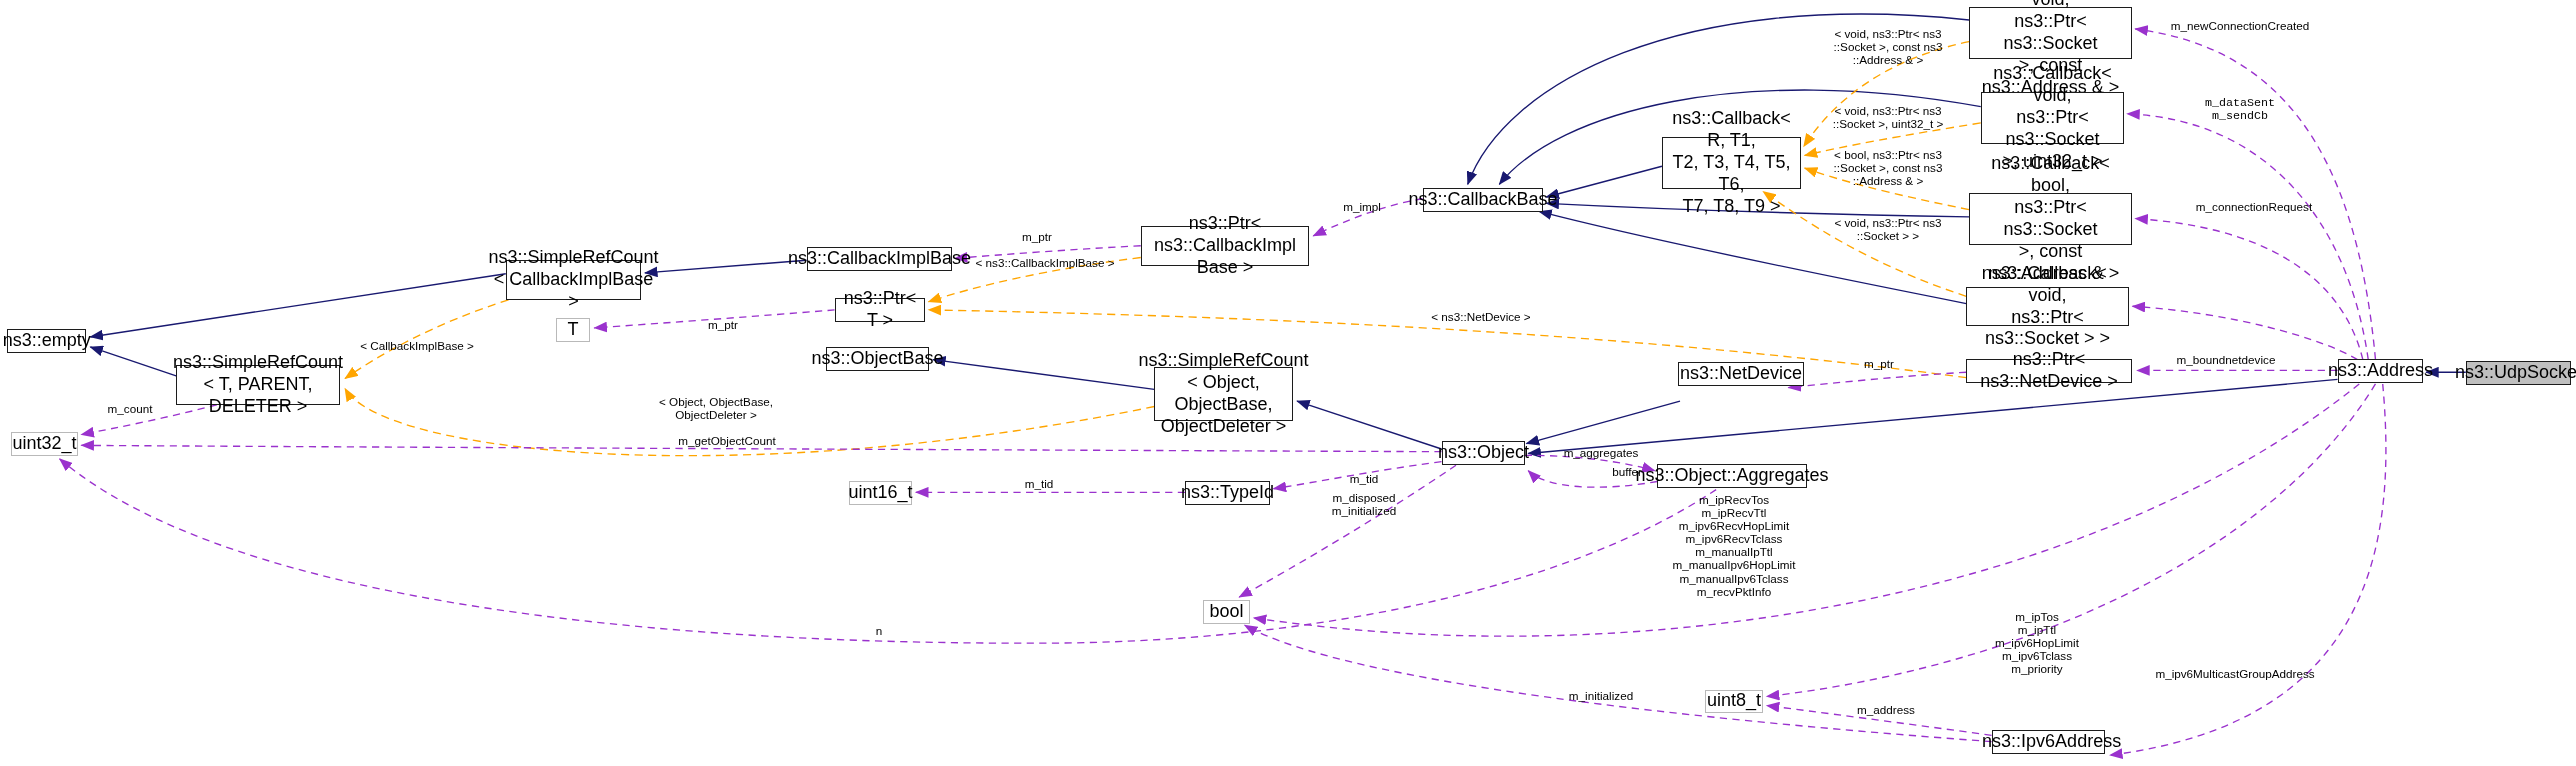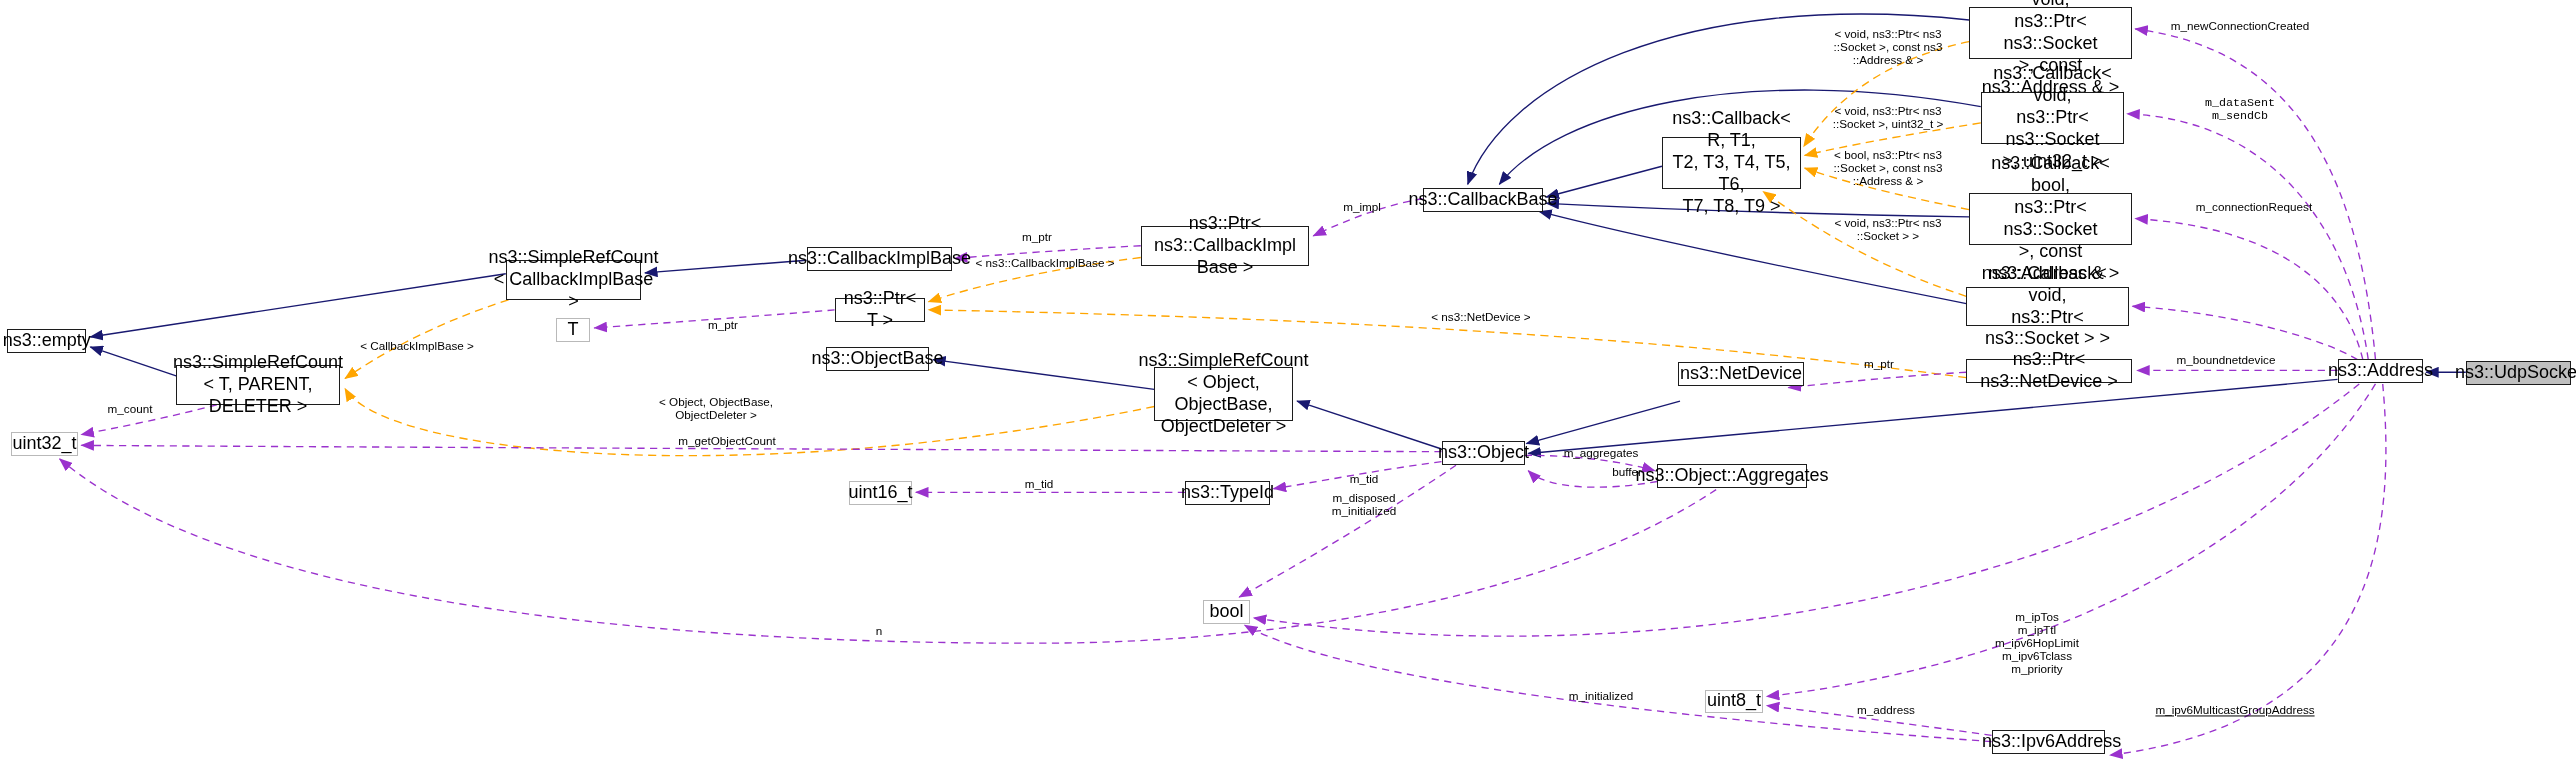--- a/index.html
+++ b/index.html
@@ -151,25 +151,33 @@
 ObjectDeleter &gt;</div>
     <div class="elabel" style="left: 1481px; top: 317px;">&lt; ns3::NetDevice &gt;</div>
     <div class="elabel" style="left: 130px; top: 409px;">m_count</div>
     <div class="elabel" style="left: 727px; top: 441px;">m_getObjectCount</div>
     <div class="elabel" style="left: 1364px; top: 479px;">m_tid</div>
     <div class="elabel" style="left: 1039px; top: 484px;">m_tid</div>
     <div class="elabel" style="left: 1364px; top: 504px;">m_disposed
 m_initialized</div>
     <div class="elabel" style="left: 1601px; top: 453px;">m_aggregates</div>
     <div class="elabel" style="left: 1599px; top: 472px; margin-left: 28px;">buffer</div>
+    <div class="elabel" style="left: 1734px; top: 545px;">m_ipRecvTos
+m_ipRecvTtl
+m_ipv6RecvHopLimit
+m_ipv6RecvTclass
+m_manualIpTtl
+m_manualIpv6HopLimit
+m_manualIpv6Tclass
+m_recvPktInfo</div>
     <div class="elabel" style="left: 879px; top: 631px;">n</div>
     <div class="elabel" style="left: 2037px; top: 643px;">m_ipTos
 m_ipTtl
 m_ipv6HopLimit
 m_ipv6Tclass
 m_priority</div>
     <div class="elabel" style="left: 1601px; top: 696px;">m_initialized</div>
     <div class="elabel" style="left: 1886px; top: 710px;">m_address</div>
-    <div class="elabel" style="left: 2235px; top: 710px; text-decoration: underline;">m_ipv6MulticastGroupAddress</div>
+    <div class="elabel" style="left: 2235px; top: 674px;">m_ipv6MulticastGroupAddress</div>
     <div class="elabel" style="left: 1879px; top: 364px;">m_ptr</div>
     <div class="elabel" style="left: 2226px; top: 360px;">m_boundnetdevice</div>
   </div>
 
 
 </body></html>

